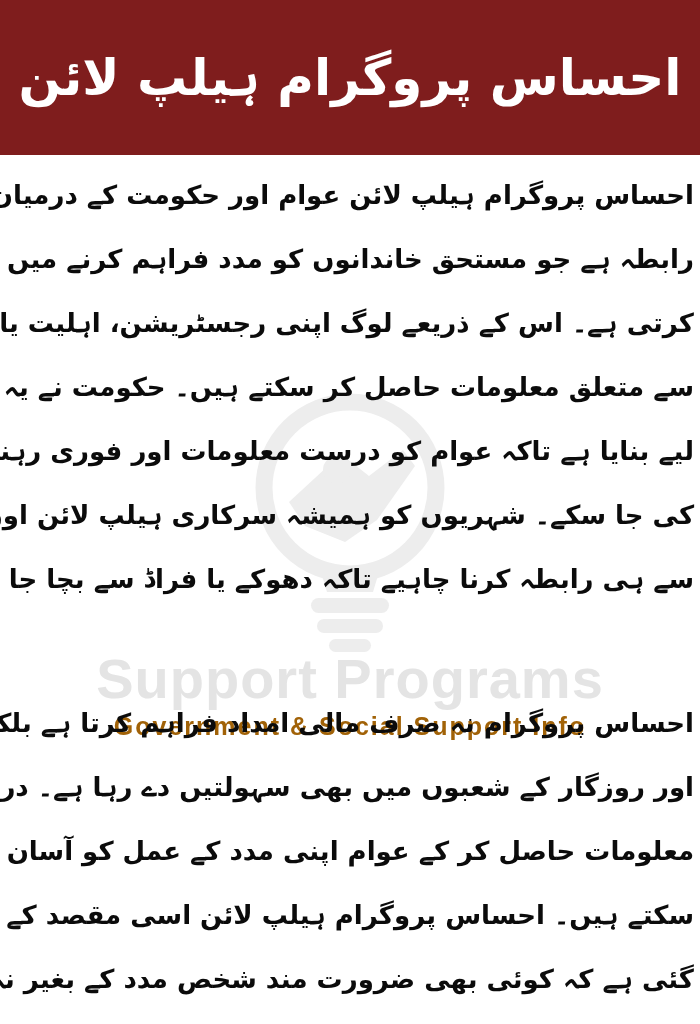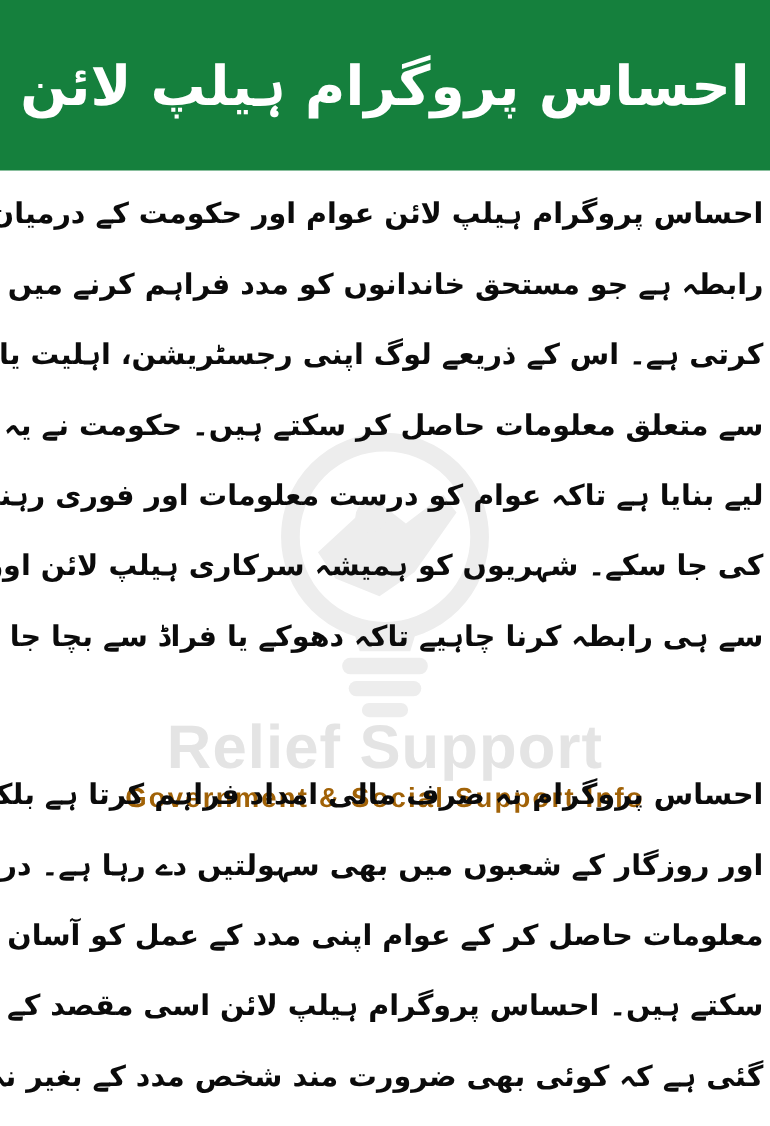--- a/index.html
+++ b/index.html
@@ -14,21 +14,21 @@
     background: #ffffff;
     overflow: hidden;
     font-family: "DejaVu Sans", sans-serif;
   }
 
   
   .banner {
     position: relative;
     width: 100%;
     height: 155px;
-    background: #15803d;
+    background: #7f1d1d;
     display: flex;
     align-items: center;
     justify-content: center;
     z-index: 2;
   }
   .banner h1 {
     margin: 0;
     padding: 0 20px;
     direction: rtl;
     color: #ffffff;
@@ -122,21 +122,21 @@
 
       <path d="M44 110 L96 62 L124 84 L158 58 L170 74 L132 128 L100 150 L60 134 Z" fill="#ededed"></path>
       <circle cx="92" cy="78" r="14" fill="#ededed"></circle>
 
       <path d="M76 180 L134 180 L128 200 L82 200 Z" fill="#ededed"></path>
 
       <rect x="66" y="206" width="78" height="15" rx="7.5" fill="#ededed"></rect>
       <rect x="72" y="227" width="66" height="14" rx="7" fill="#ededed"></rect>
       <rect x="84" y="247" width="42" height="13" rx="6.5" fill="#ededed"></rect>
     </svg>
-    <div class="wm-brand">Relief Support</div>
+    <div class="wm-brand">Support Programs</div>
     <div class="wm-tagline">Government &amp; Social Support Info</div>
   </div>
 
   <main class="content">
 
     <section class="para para-1">
       <p class="line">احساس پروگرام ہیلپ لائن عوام اور حکومت کے درمیان ایک اہم</p>
       <p class="line">رابطہ ہے جو مستحق خاندانوں کو مدد فراہم کرنے میں بنیادی کردار ادا</p>
       <p class="line">کرتی ہے۔ اس کے ذریعے لوگ اپنی رجسٹریشن، اہلیت یا ادائیگی</p>
       <p class="line">سے متعلق معلومات حاصل کر سکتے ہیں۔ حکومت نے یہ نظام اس</p>

